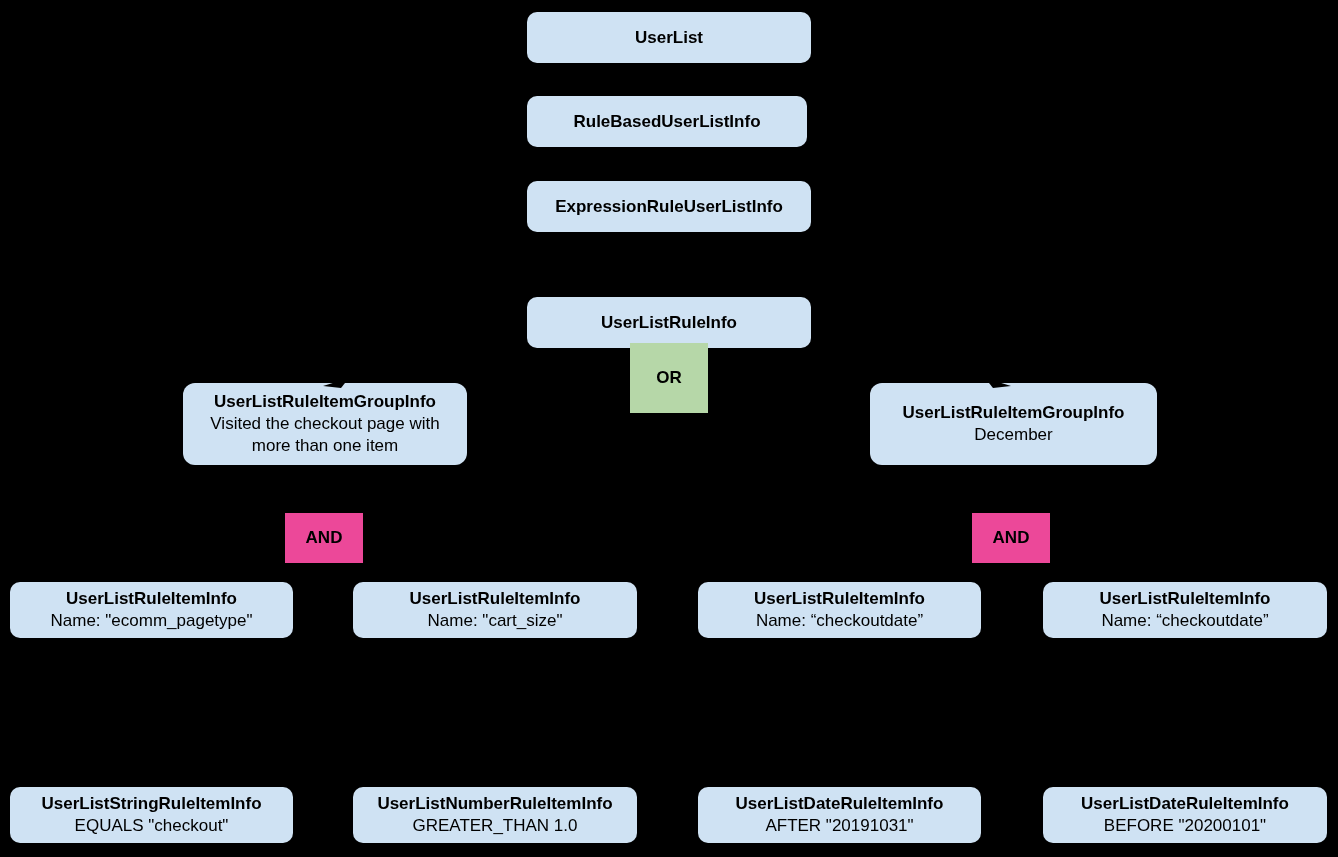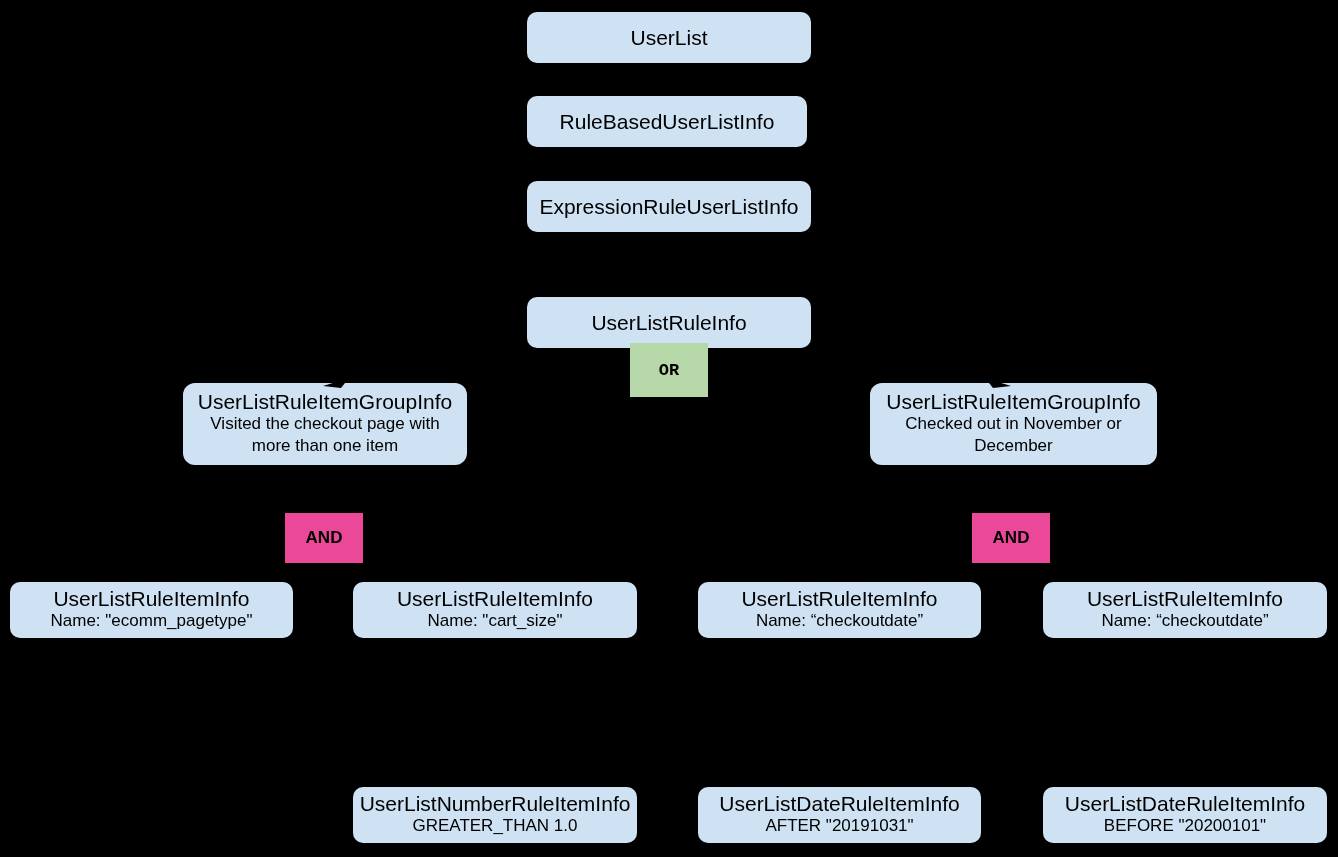--- a/index.html
+++ b/index.html
@@ -22,22 +22,22 @@
     border-radius: 10px;
     display: flex;
     flex-direction: column;
     align-items: center;
     justify-content: center;
     text-align: center;
     box-sizing: border-box;
     padding: 2px 8px;
   }
   .node .title {
-    font-weight: 400;
-    font-size: 21px;
+    font-weight: 700;
+    font-size: 17px;
     line-height: 22px;
     white-space: nowrap;
     text-align: center;
   }
   .node .caption {
     font-size: 17px;
     line-height: 22px;
     white-space: nowrap;
   }
   .op {
@@ -55,21 +55,21 @@
     position: absolute;
     width: 26px;
     height: 10px;
   }
 
   
   .n-userlist   { left: 527px; top: 12px;  width: 284px; height: 51px; }
   .n-rulebased  { left: 527px; top: 96px;  width: 280px; height: 51px; }
   .n-exprrule   { left: 527px; top: 181px; width: 284px; height: 51px; }
   .n-ulrule     { left: 527px; top: 265px; width: 284px; height: 51px; margin-top: 32px; }
-  .n-or         { left: 630px; top: 343px; width: 78px;  height: 54px; font-family: Liberation Mono, monospace; }
+  .n-or         { left: 630px; top: 343px; width: 78px;  height: 70px; }
   .n-group-l    { left: 183px; top: 383px; width: 284px; height: 82px; border-radius: 12px; }
   .n-group-r    { left: 870px; top: 383px; width: 287px; height: 82px; border-radius: 12px; }
   .n-and-l      { left: 285px; top: 513px; width: 78px;  height: 50px; }
   .n-and-r      { left: 972px; top: 513px; width: 78px;  height: 50px; }
   .n-item1      { left: 10px;   top: 582px; width: 283px; height: 56px; }
   .n-item2      { left: 353px;  top: 582px; width: 284px; height: 56px; }
   .n-item3      { left: 698px;  top: 582px; width: 283px; height: 56px; }
   .n-item4      { left: 1043px; top: 582px; width: 284px; height: 56px; }
   .n-leaf1      { left: 10px;   top: 787px; width: 283px; height: 56px; }
   .n-leaf2      { left: 353px;  top: 787px; width: 284px; height: 56px; }
@@ -102,21 +102,20 @@
   <div class="op op-or n-or">OR</div>
 
   <div class="node n-group-l">
     <div class="title">UserListRuleItemGroupInfo</div>
     <div class="caption">Visited the checkout page with</div>
     <div class="caption">more than one item</div>
   </div>
 
   <div class="node n-group-r">
     <div class="title">UserListRuleItemGroupInfo</div>
-    <div class="caption">Checked out in November or</div>
     <div class="caption">December</div>
   </div>
 
   <svg class="arrowhead ah-left" viewBox="0 0 26 10" xmlns="http://www.w3.org/2000/svg">
     <polygon points="0,8 26,0 18,10" fill="#000000"></polygon>
   </svg>
   <svg class="arrowhead ah-right" viewBox="0 0 26 10" xmlns="http://www.w3.org/2000/svg">
     <polygon points="26,8 0,0 8,10" fill="#000000"></polygon>
   </svg>
 
@@ -136,20 +135,24 @@
   <div class="node n-item3">
     <div class="title">UserListRuleItemInfo</div>
     <div class="caption">Name: “checkoutdate”</div>
   </div>
 
   <div class="node n-item4">
     <div class="title">UserListRuleItemInfo</div>
     <div class="caption">Name: “checkoutdate”</div>
   </div>
 
+  <div class="node n-leaf1">
+    <div class="title">UserListStringRuleItemInfo</div>
+    <div class="caption">EQUALS "checkout"</div>
+  </div>
 
   <div class="node n-leaf2">
     <div class="title">UserListNumberRuleItemInfo</div>
     <div class="caption">GREATER_THAN 1.0</div>
   </div>
 
   <div class="node n-leaf3">
     <div class="title">UserListDateRuleItemInfo</div>
     <div class="caption">AFTER "20191031"</div>
   </div>

